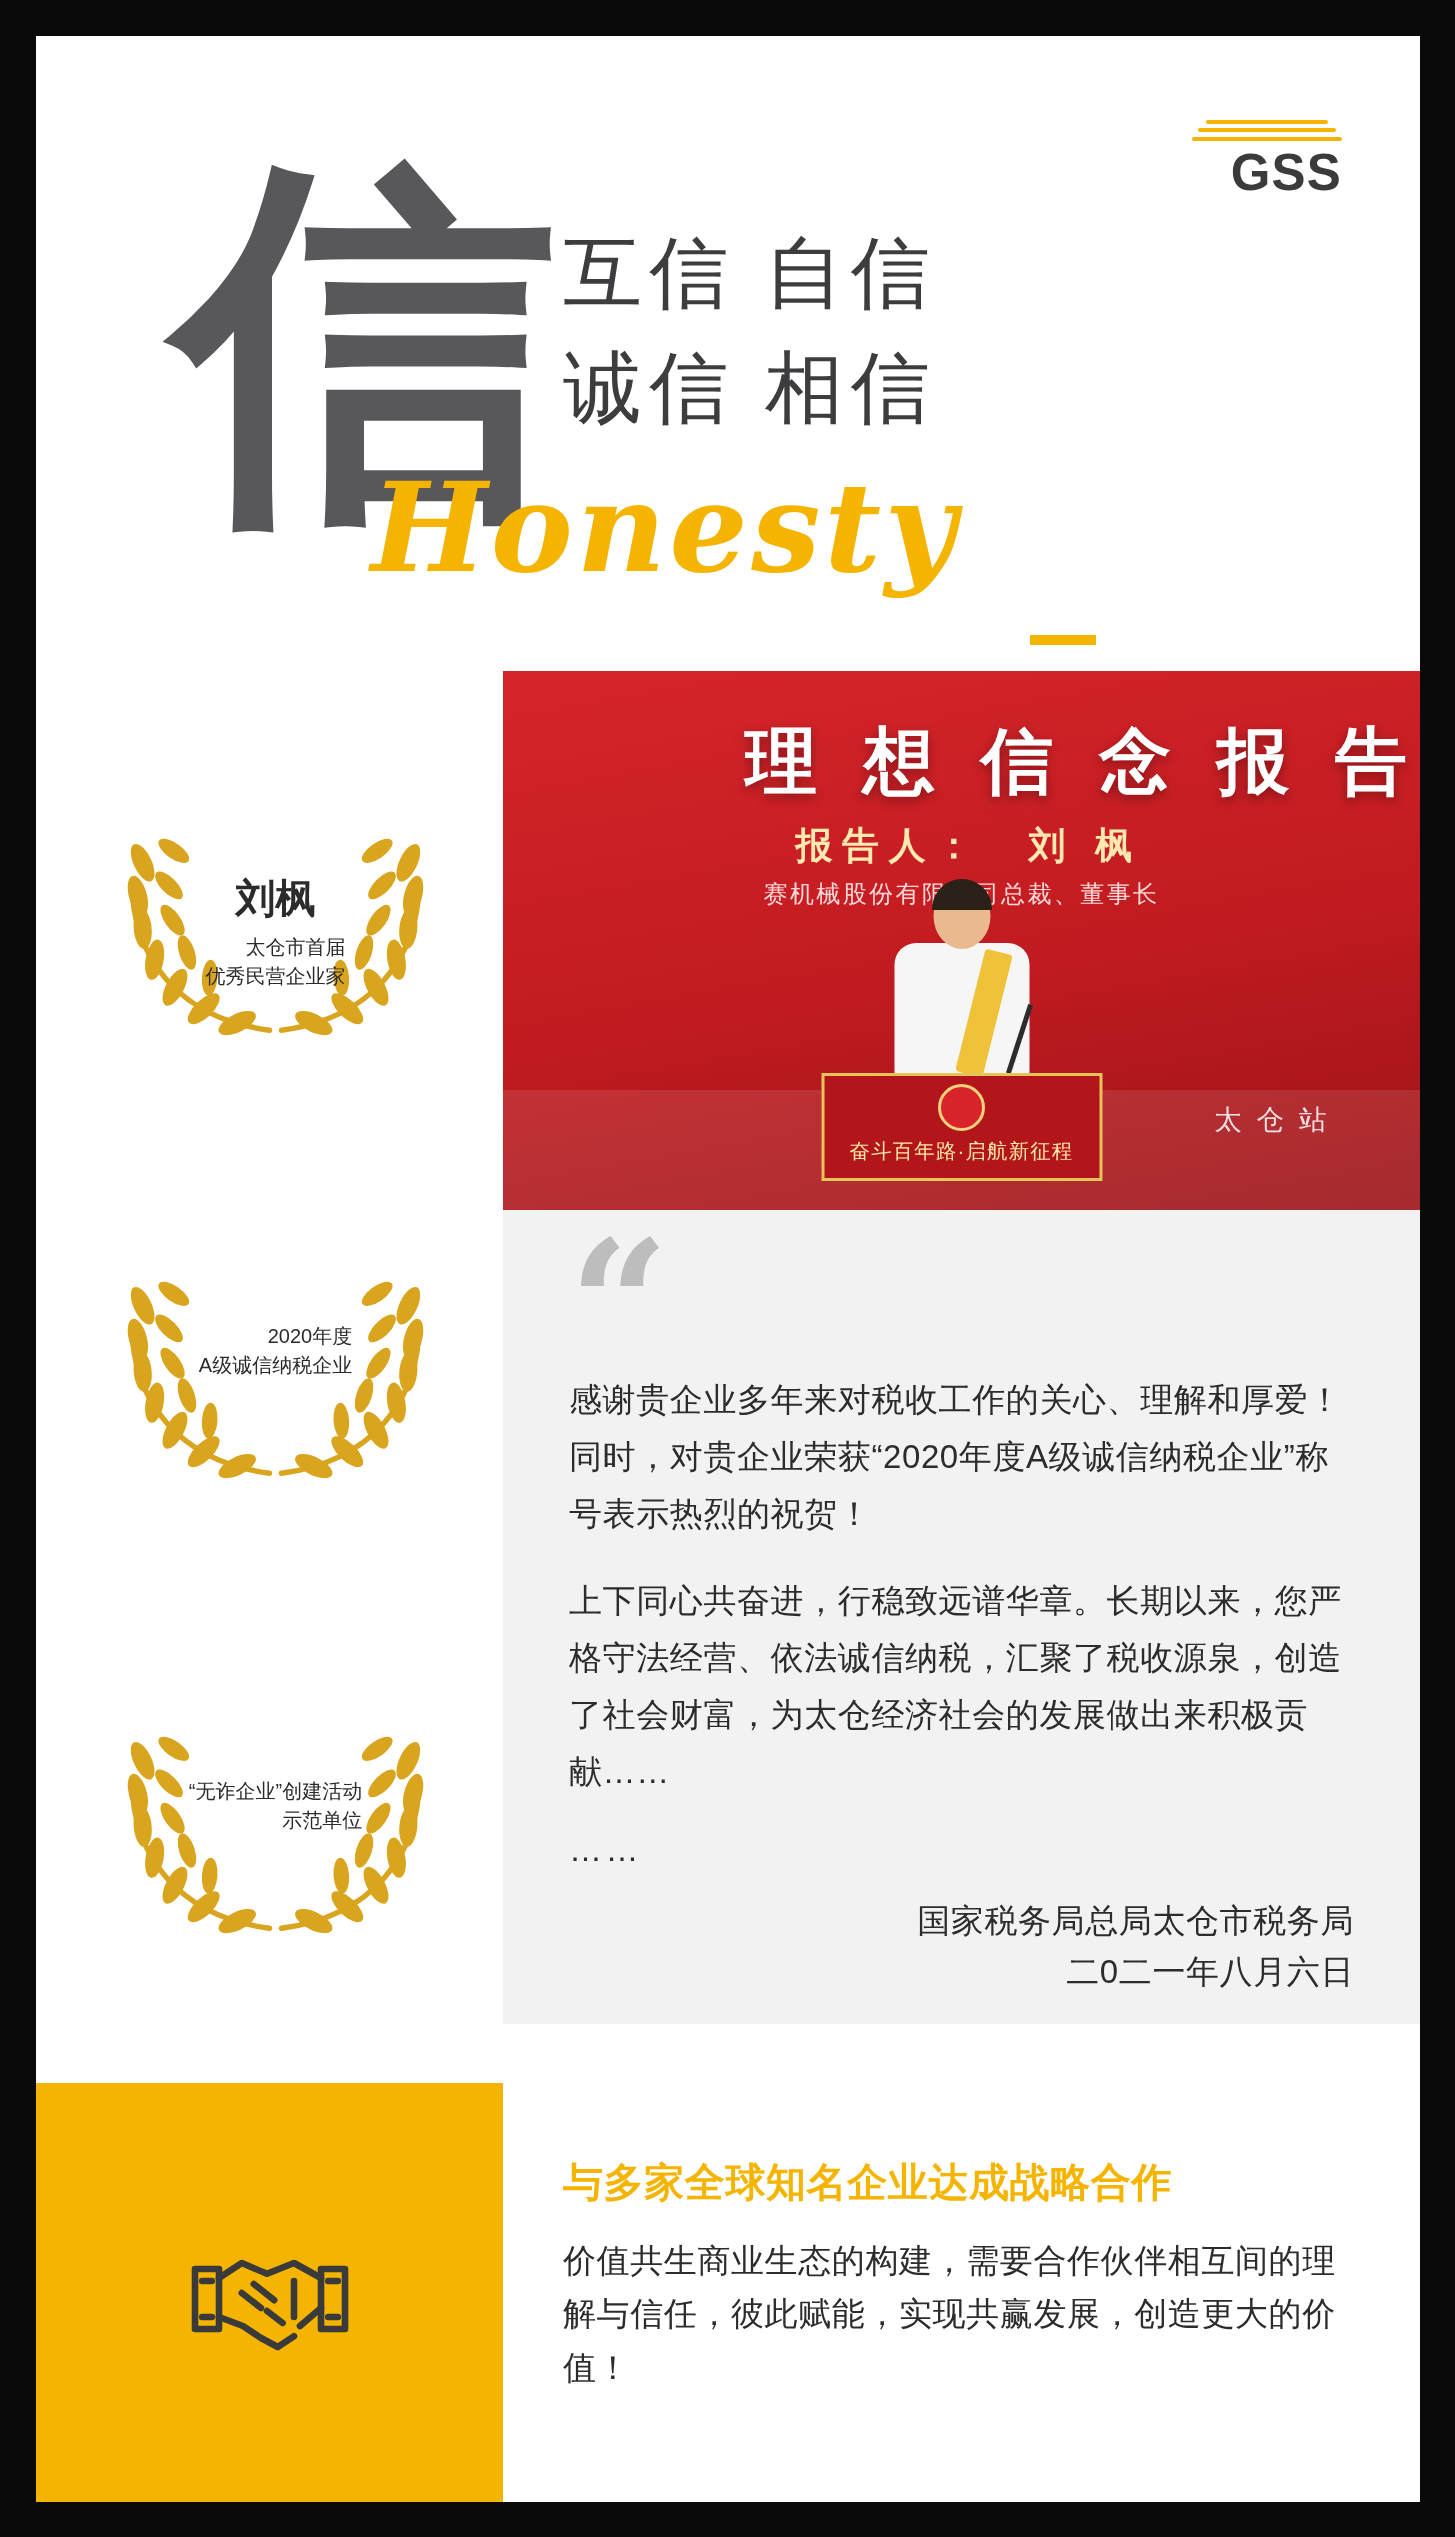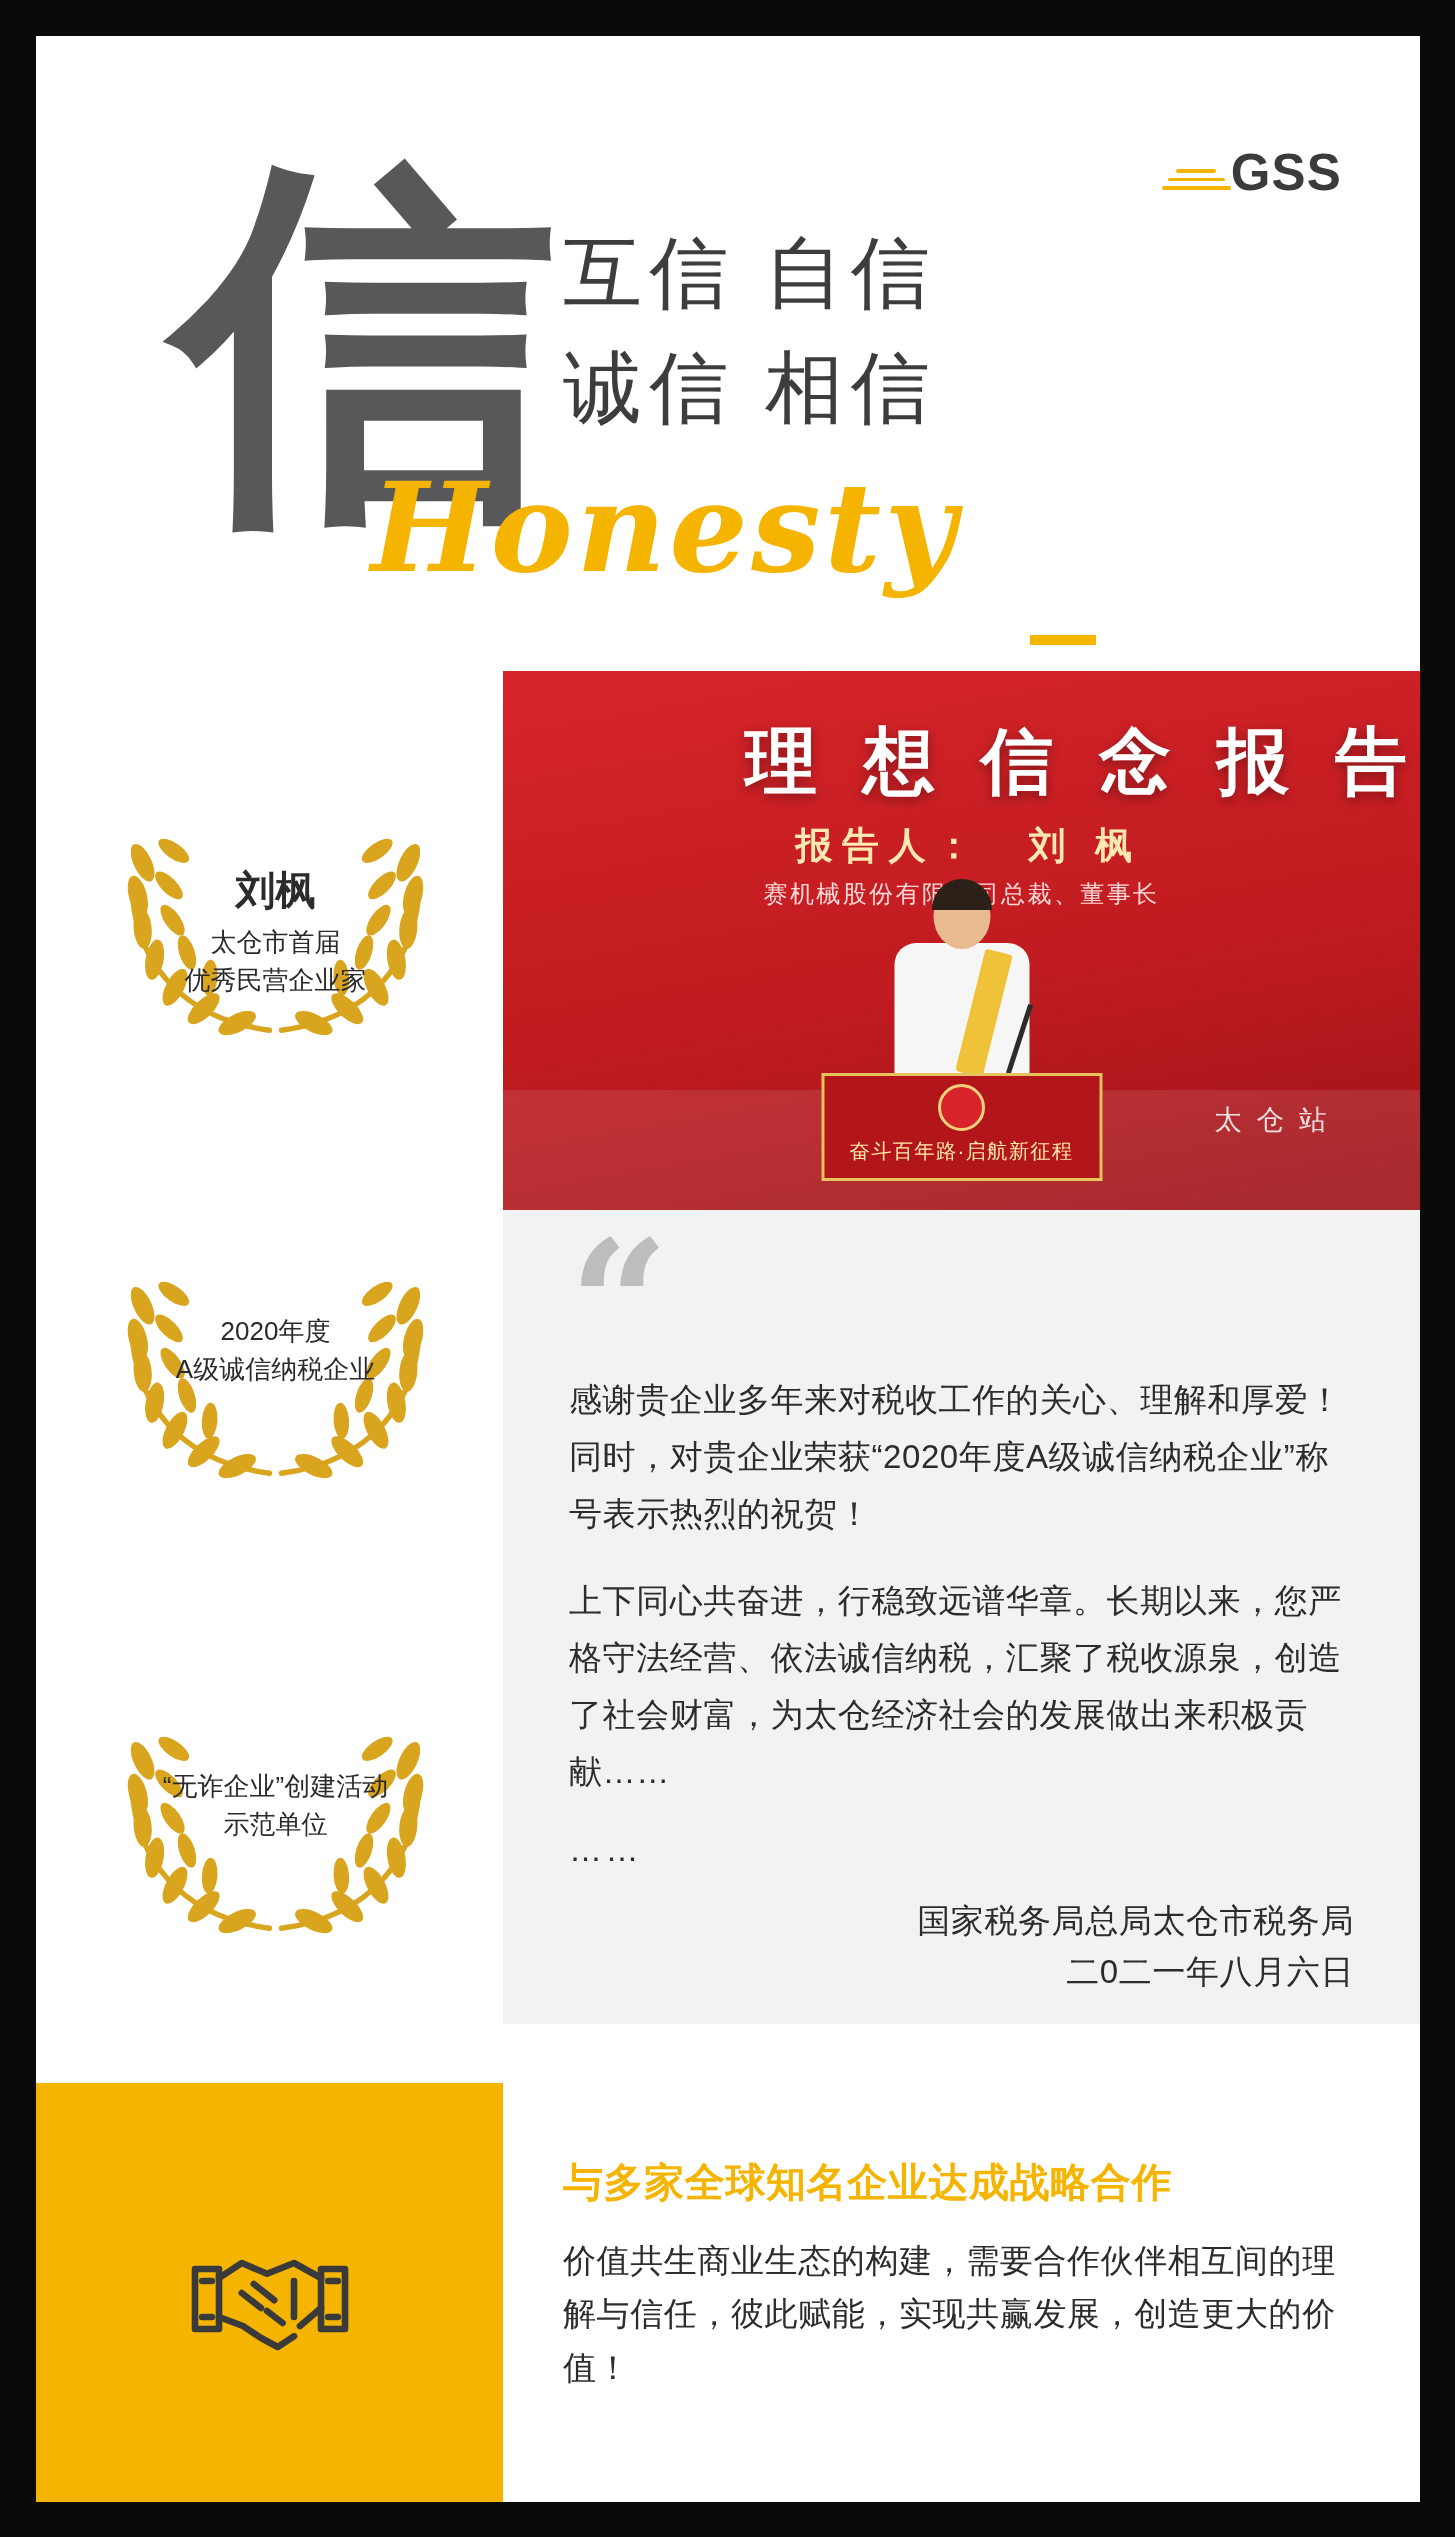--- a/index.html
+++ b/index.html
@@ -25,21 +25,21 @@
   }
 
   
   .logo {
     position: absolute;
     top: 84px;
     right: 78px;
     width: 180px;
     height: 78px;
     display: flex;
-    flex-direction: row;
+    flex-direction: column;
     align-items: flex-end;
     justify-content: space-between;
   }
   .logo .bars { width: 150px; height: 25px; position: relative; margin-bottom: 3.6px; }
   .logo .bars i {
     position: absolute; left: 0; right: 0; height: 3.6px;
     background: #f5b400; border-radius: 2.4px; display: block;
   }
   .logo .bars i:nth-child(1) { top: 0; left: 14.4px; right: 14.4px; }
   .logo .bars i:nth-child(2) { top: 8.4px; left: 6px; right: 6px; }
@@ -144,22 +144,23 @@
     padding: 0 54px;
   }
   .badge-name {
     font-size: 40px;
     font-weight: bold;
     line-height: 1.3;
     margin-bottom: 8.4px;
     margin-top: 48px;
   }
   .badge-sub {
-    font-size: 26px;
+    font-size: 20px;
     line-height: 1.45;
+    text-align: right;
   }
 
   
   .photo {
     position: absolute;
     left: 0; top: 0;
     width: 100%;
     height: 539px;
     background: linear-gradient(170deg,#d6252a 0%, #c01b20 55%, #9c1317 100%);
     overflow: hidden;

